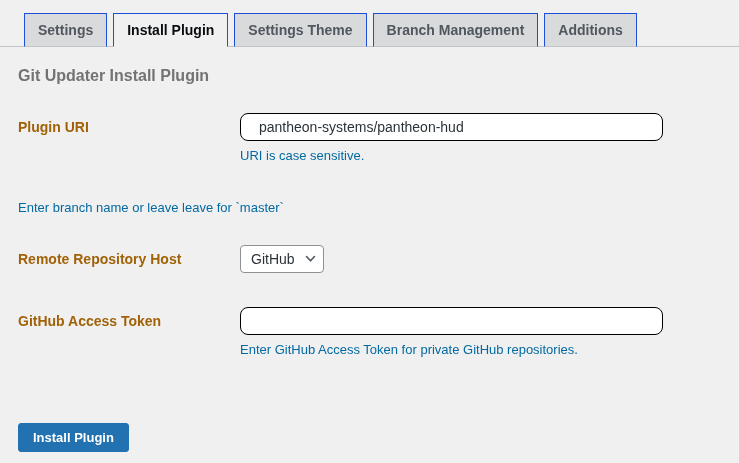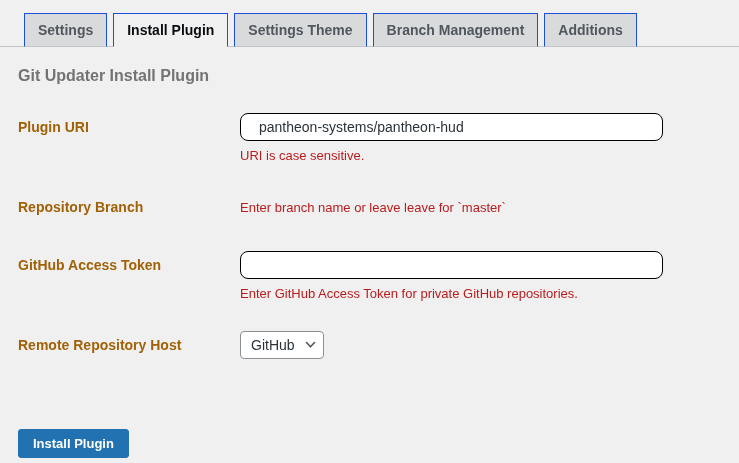--- a/index.html
+++ b/index.html
@@ -73,21 +73,21 @@
     color: #2c3338;
     background: #ffffff;
     border: 1px solid #000000;
     border-radius: 8px;
     outline: none;
   }
 
   .description {
     margin-top: 7px;
     font-size: 13px;
-    color: #b91c1c;
+    color: #0369a1;
   }
 
   .select-wrap { position: relative; display: inline-block; }
   .host-select {
     -webkit-appearance: none;
     appearance: none;
     height: 28px;
     padding: 0 28px 0 10px;
     font-family: "Liberation Sans", "DejaVu Sans", sans-serif;
     font-size: 14px;
@@ -139,45 +139,44 @@
 
     <div class="form-row">
       <label class="row-label">Plugin URI</label>
       <div class="row-control">
         <input type="text" class="text-input" value="pantheon-systems/pantheon-hud" style="">
         <p class="description">URI is case sensitive.</p>
       </div>
     </div>
 
     <div class="form-row">
-      <label class="row-label">Repository Branch</label>
       <div class="row-control">
         <p class="description">Enter branch name or leave leave for `master`</p>
-      </div>
-    </div>
-
-    <div class="form-row">
-      <label class="row-label">GitHub Access Token</label>
-      <div class="row-control">
-        <input type="text" class="text-input" value="" style="">
-        <p class="description">Enter GitHub Access Token for private GitHub repositories.</p>
       </div>
     </div>
 
     <div class="form-row select-row">
       <label class="row-label">Remote Repository Host</label>
       <div class="row-control">
         <span class="select-wrap">
           <select class="host-select">
             <option>GitHub</option>
           </select>
           <span class="select-chevron">
             <svg width="11" height="8" viewBox="0 0 11 8">
               <polyline points="1.5,1.5 5.5,5.8 9.5,1.5" fill="none" stroke="#50575e" stroke-width="1.6" stroke-linecap="round" stroke-linejoin="round"></polyline>
             </svg>
           </span>
         </span>
       </div>
     </div>
 
+    <div class="form-row">
+      <label class="row-label">GitHub Access Token</label>
+      <div class="row-control">
+        <input type="text" class="text-input" value="" style="">
+        <p class="description">Enter GitHub Access Token for private GitHub repositories.</p>
+      </div>
+    </div>
+
     <button type="button" class="button-primary">Install Plugin</button>
   </form>
 </div>
 
 </body></html>

